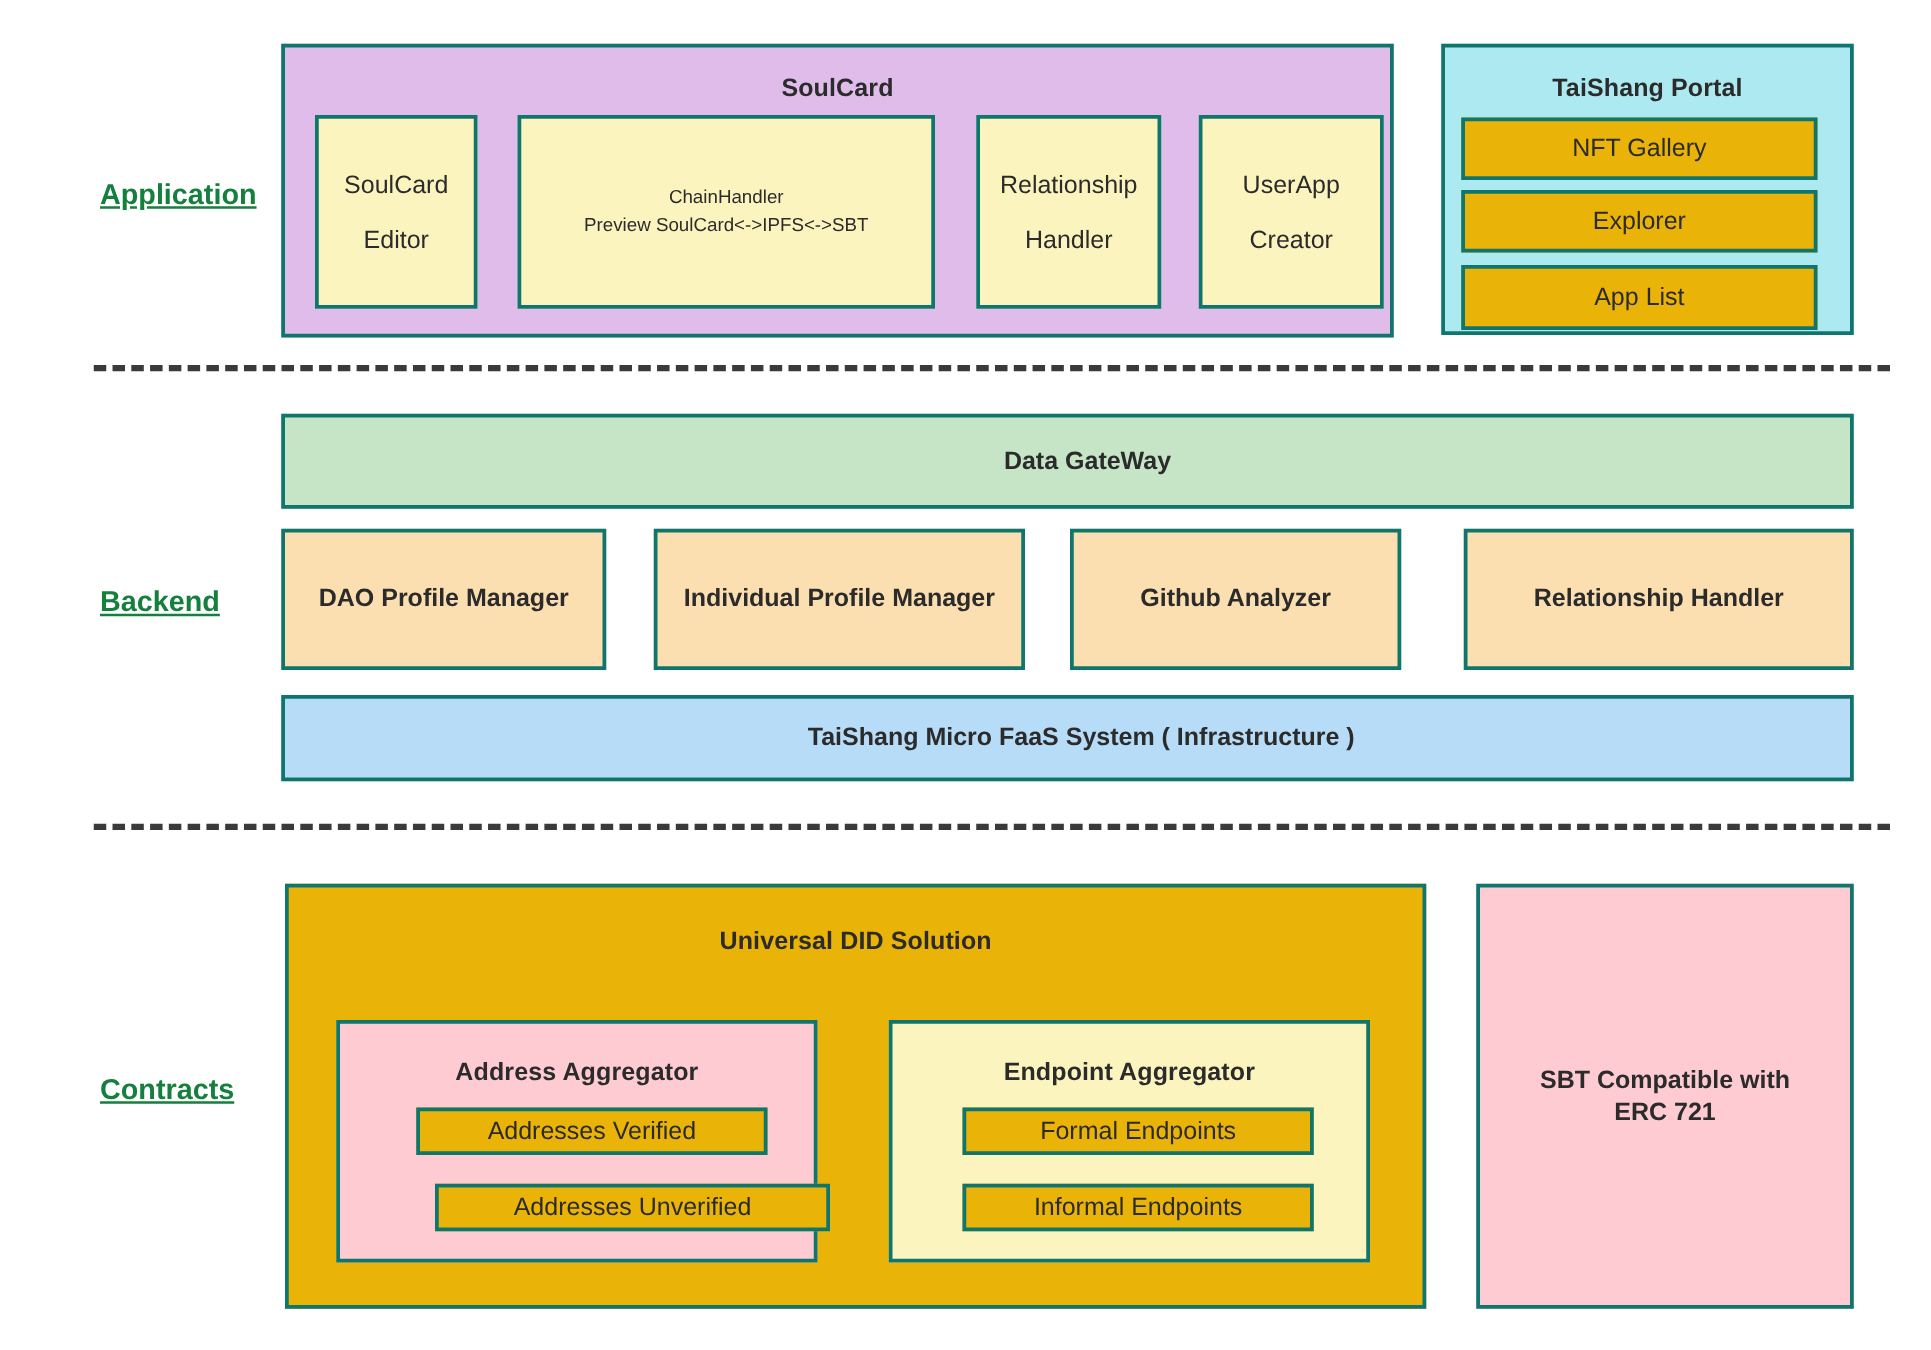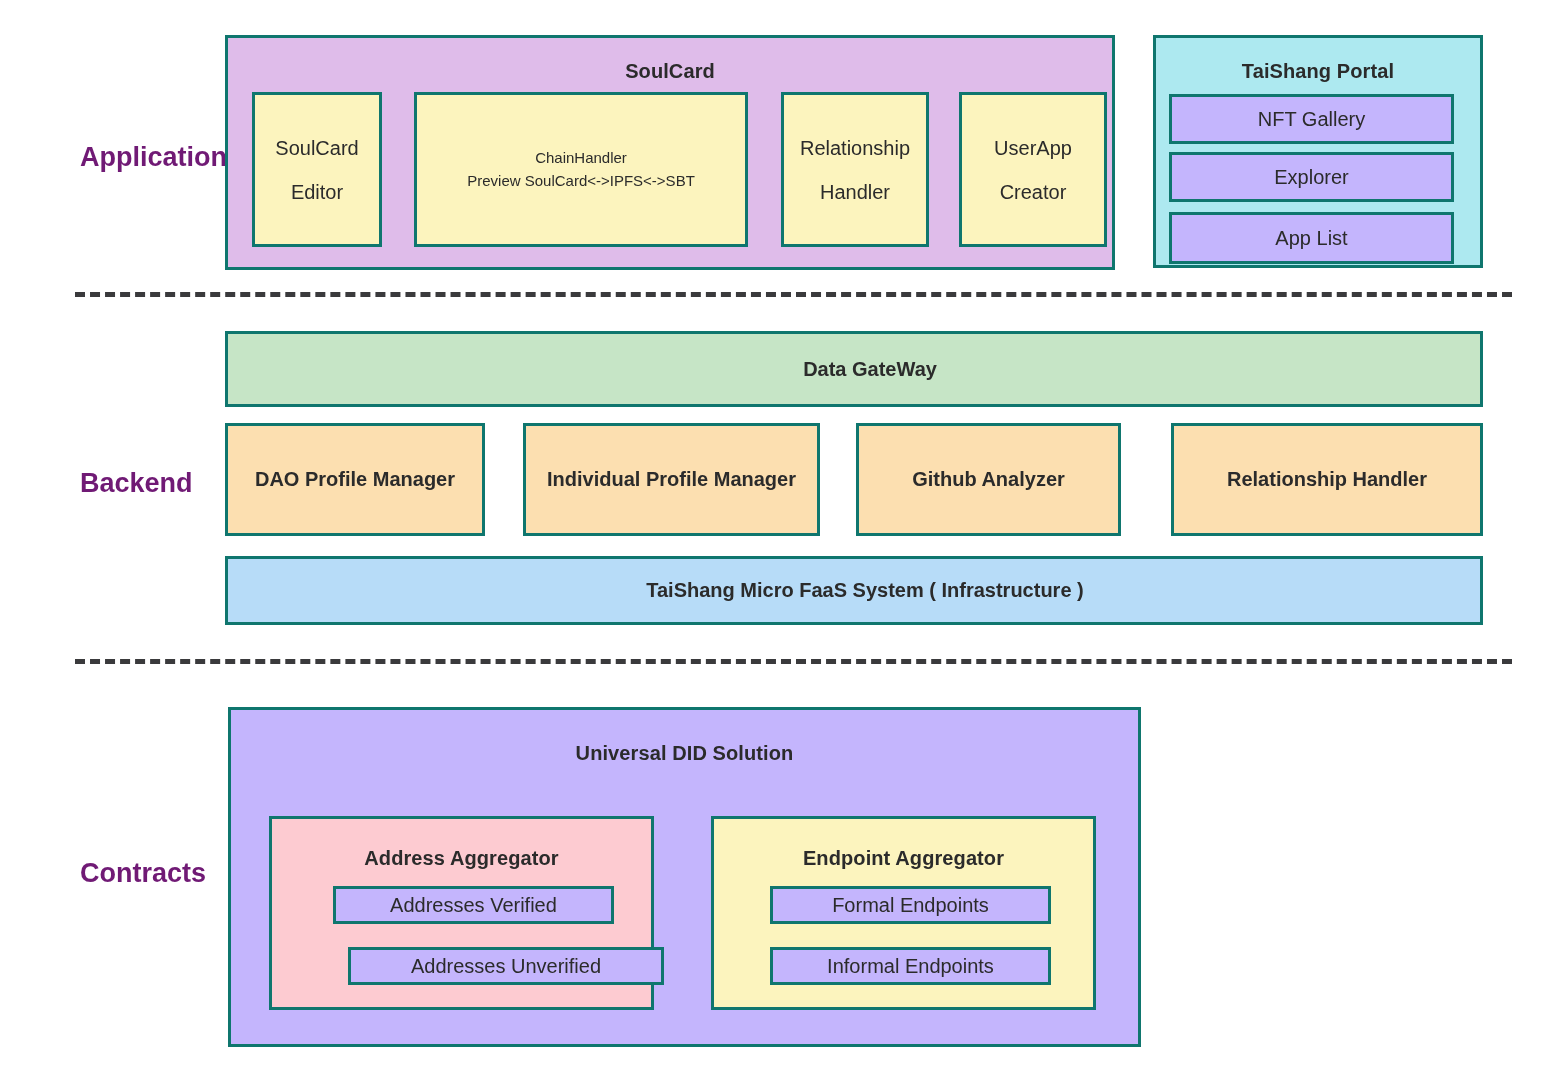--- a/index.html
+++ b/index.html
@@ -44,42 +44,43 @@
     font-weight: bold;
     font-size: 20px;
     color: #2b2b2b;
     letter-spacing: 0.1px;
   }
 
   
   .row-label {
     position: absolute;
     font-weight: bold;
-    font-size: 27px;
-    color: #701a75;
+    font-size: 23px;
+    color: #15803d;
     text-align: left;
     white-space: nowrap;
+    text-decoration: underline;
   }
 
   
   .divider {
     position: absolute;
     height: 0;
     border-top: 5px dashed #3a3a3c;
   }
 
   
   .fill-purple { background: #dfbcea; }
   .fill-yellow { background: #fcf4be; }
   .fill-cyan   { background: #ade9f0; }
   .fill-green  { background: #c6e5c6; padding-left: 32px; }
   .fill-orange { background: #fcdfb0; }
   .fill-blue   { background: #b7dcf8; padding-left: 22px; }
   .fill-pink   { background: #fdcbd1; }
-  .fill-white  { background: #c4b5fd; }
+  .fill-white  { background: #eab308; }
 
   
   .t-plain {
     font-size: 20px;
     font-weight: normal;
   }
   .t-bold {
     font-size: 20px;
     font-weight: bold;
   }
@@ -198,14 +199,18 @@
   </div>
 
   <div class="box fill-white t-plain" style="left:770px; top:886px; width:281px; height:38px;">
     <span>Formal Endpoints</span>
   </div>
 
   <div class="box fill-white t-plain" style="left:770px; top:947px; width:281px; height:38px;">
     <span>Informal Endpoints</span>
   </div>
 
+  <div class="box fill-pink t-bold" style="left:1181px; top:707px; width:302px; height:340px; flex-direction:column;">
+    <span class="stack-label">SBT Compatible with</span>
+    <span class="stack-label">ERC 721</span>
+  </div>
 
 </div>
 
 </body></html>

